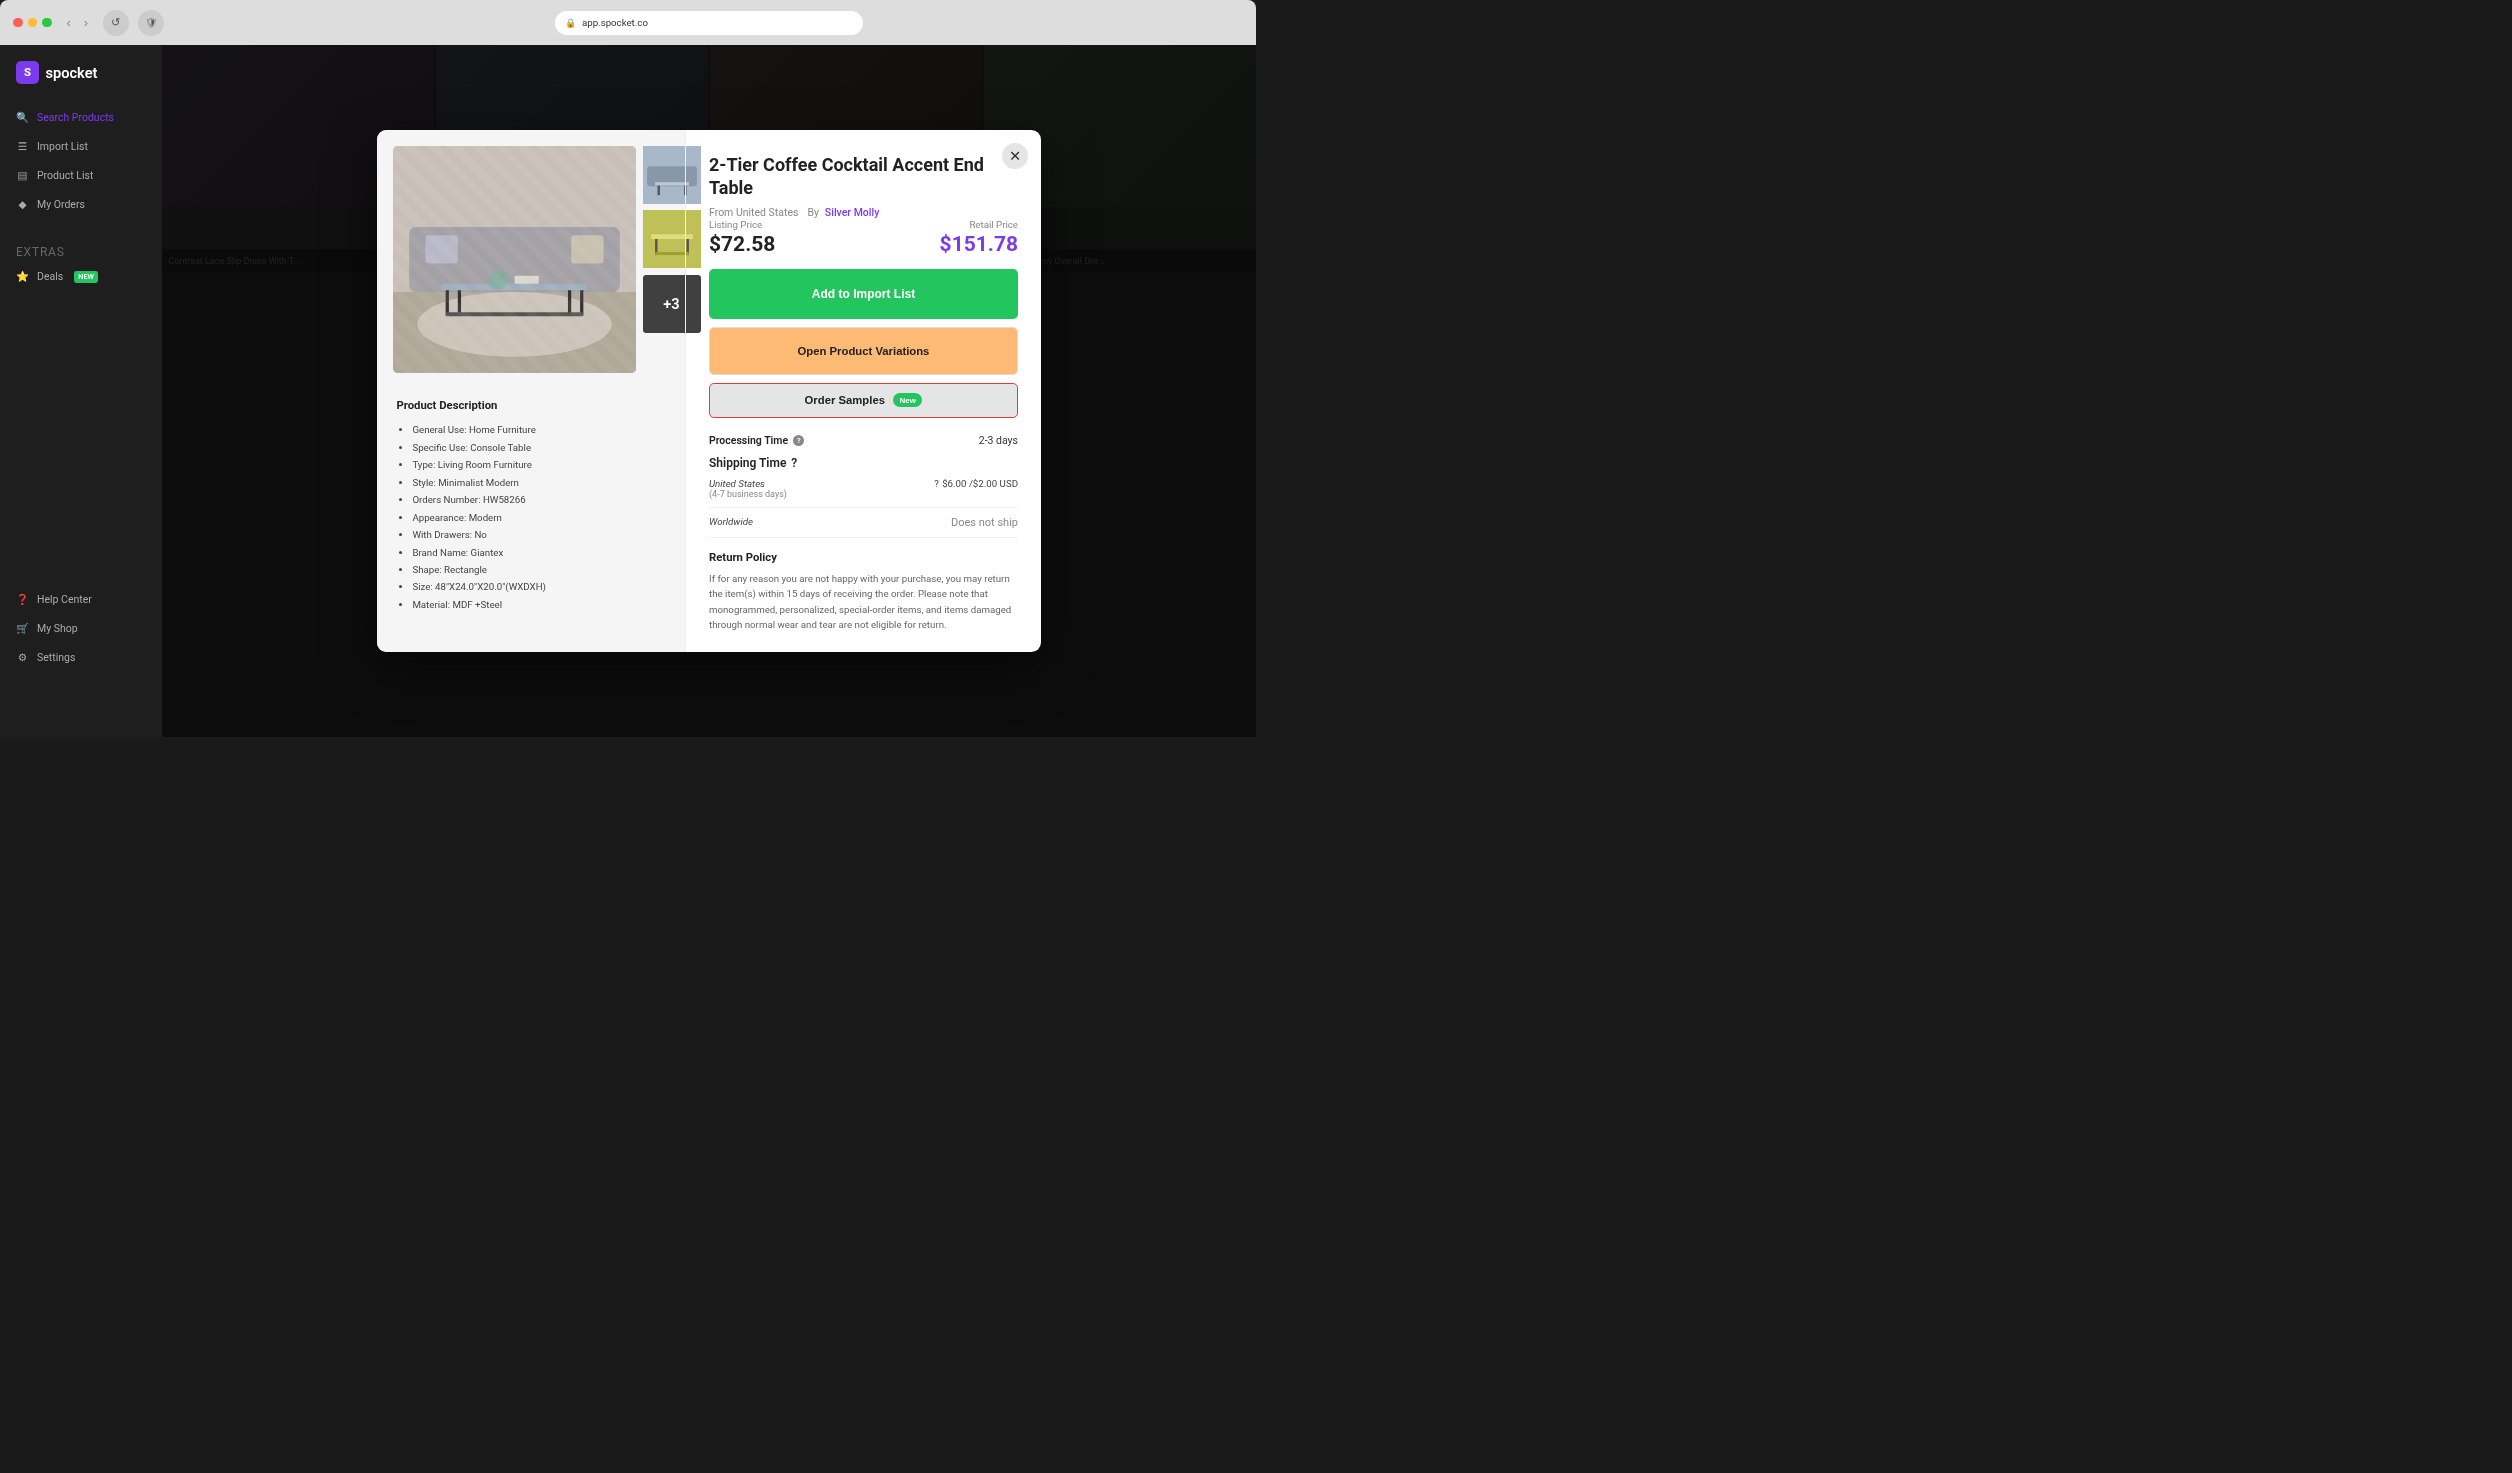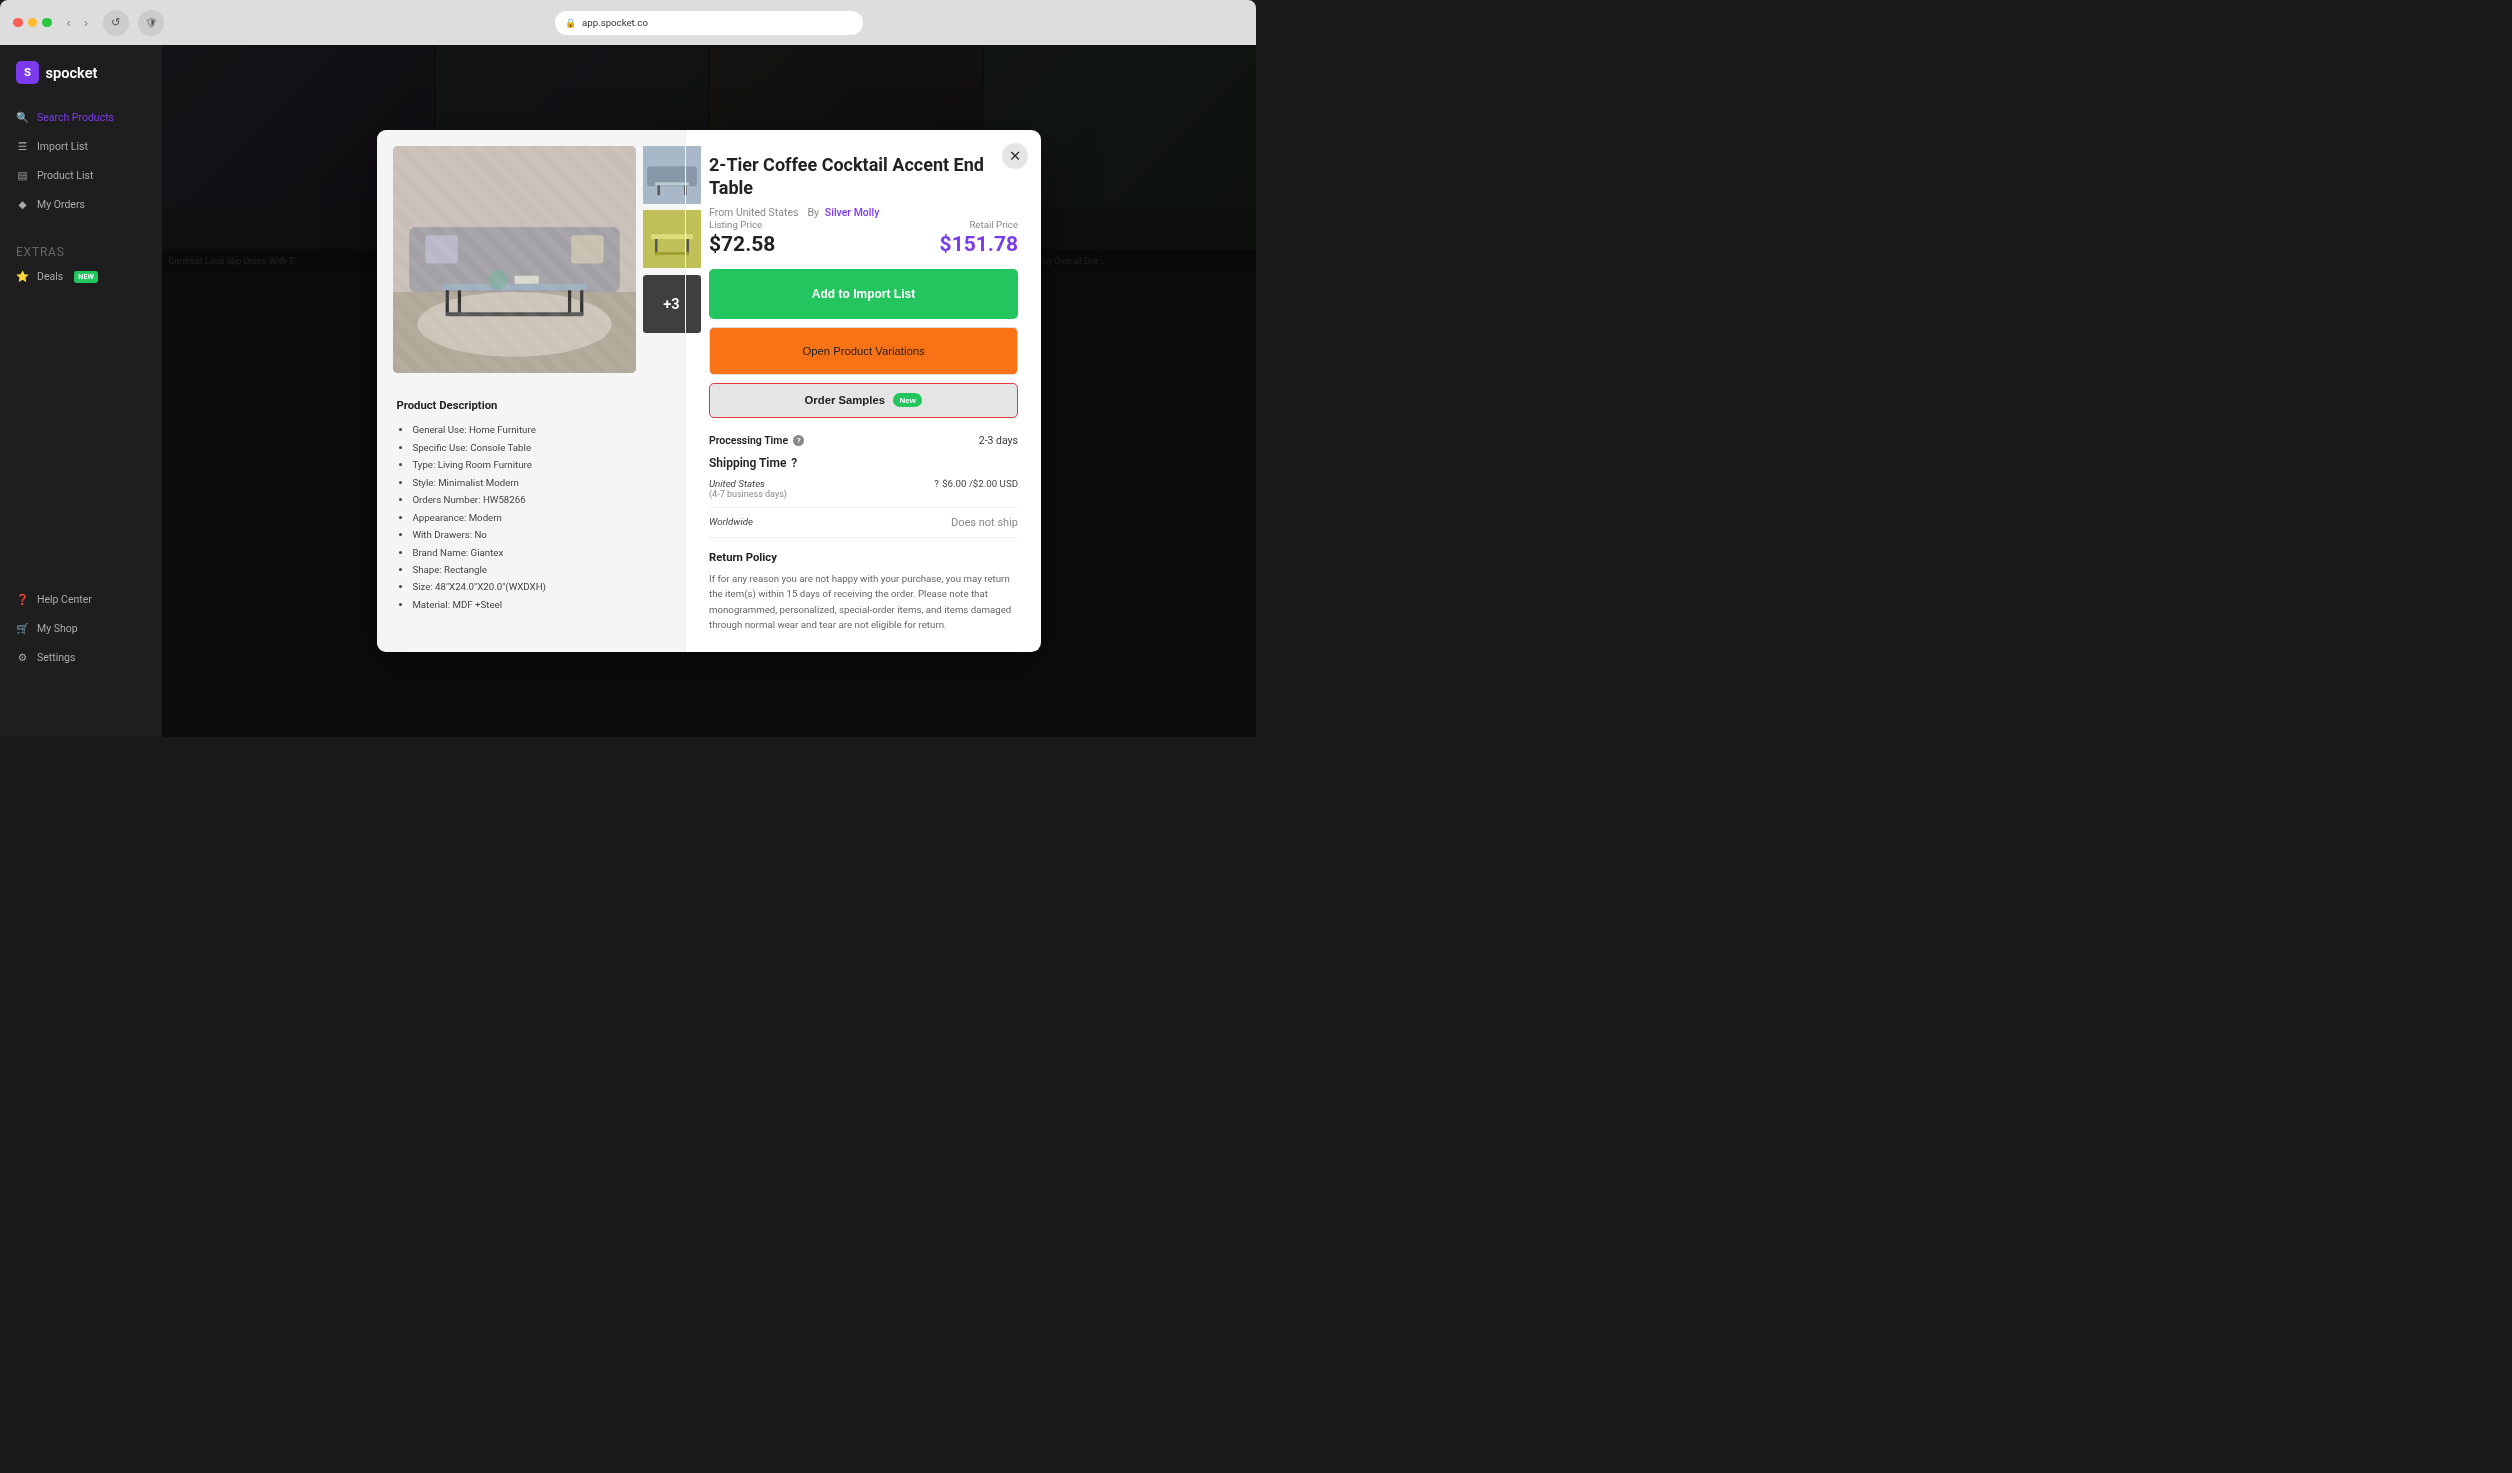--- a/index.html
+++ b/index.html
@@ -293,27 +293,27 @@
       border-radius: 4.9px;
       padding: 18px;
       font-size: 12px;
       font-weight: 600;
       cursor: pointer;
       margin-bottom: 8px;
       text-align: center;
     }
     .btn-variations {
       width: 100%;
-      background: #f97316;
+      background: #fdba74;
       color: #222;
       border: 0.8px solid #ddd;
       border-radius: 4.9px;
       padding: 17px;
       font-size: 11.3px;
-      font-weight: 400;
+      font-weight: 700;
       cursor: pointer;
       margin-bottom: 8px;
     }
     .btn-order-samples {
       width: 100%;
       background: #e5e5e5;
       color: #222;
       border: 1.6px solid #e03a3a;
       border-radius: 4.9px;
       padding: 9.7px;

